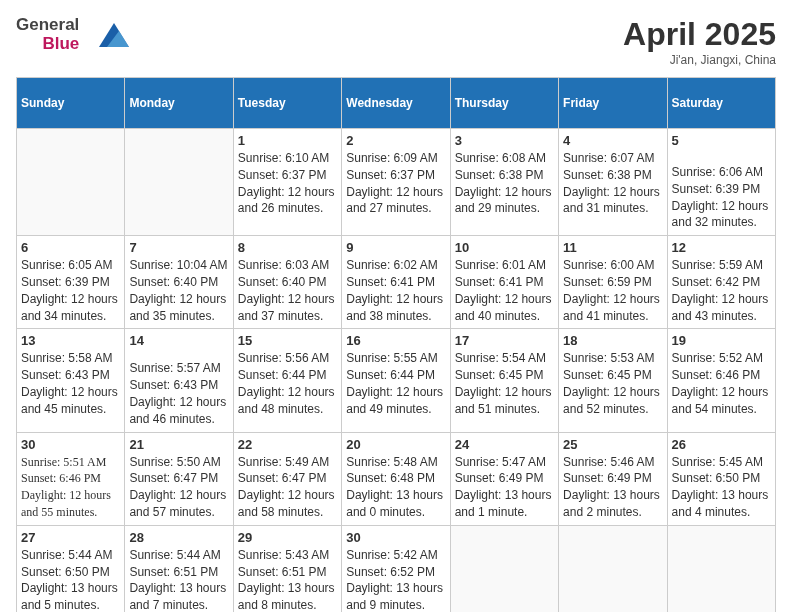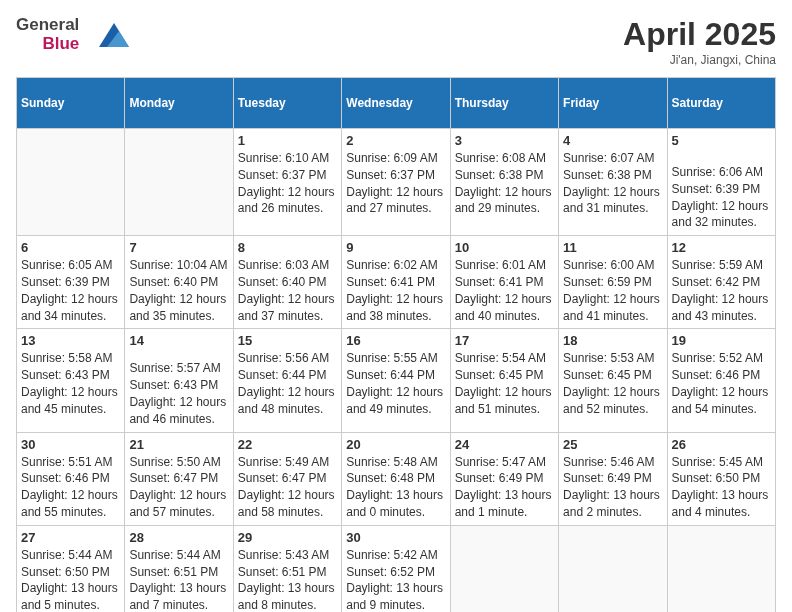--- a/index.html
+++ b/index.html
@@ -221,21 +221,21 @@
         <td class="day-cell">
           <div class="day-number">19</div>
           <div class="day-info" style="white-space: pre-line;">Sunrise: 5:52 AM
 Sunset: 6:46 PM
 Daylight: 12 hours and 54 minutes.</div>
         </td>
       </tr>
       <tr>
         <td class="day-cell">
           <div class="day-number">30</div>
-          <div class="day-info" style="white-space: pre-line;">Sunrise: 5:51 AM
+          <div class="day-info" style="white-space: pre-line; font-family: Liberation Serif, serif;">Sunrise: 5:51 AM
 Sunset: 6:46 PM
 Daylight: 12 hours and 55 minutes.</div>
         </td>
         <td class="day-cell">
           <div class="day-number">21</div>
           <div class="day-info" style="white-space: pre-line;">Sunrise: 5:50 AM
 Sunset: 6:47 PM
 Daylight: 12 hours and 57 minutes.</div>
         </td>
         <td class="day-cell">

